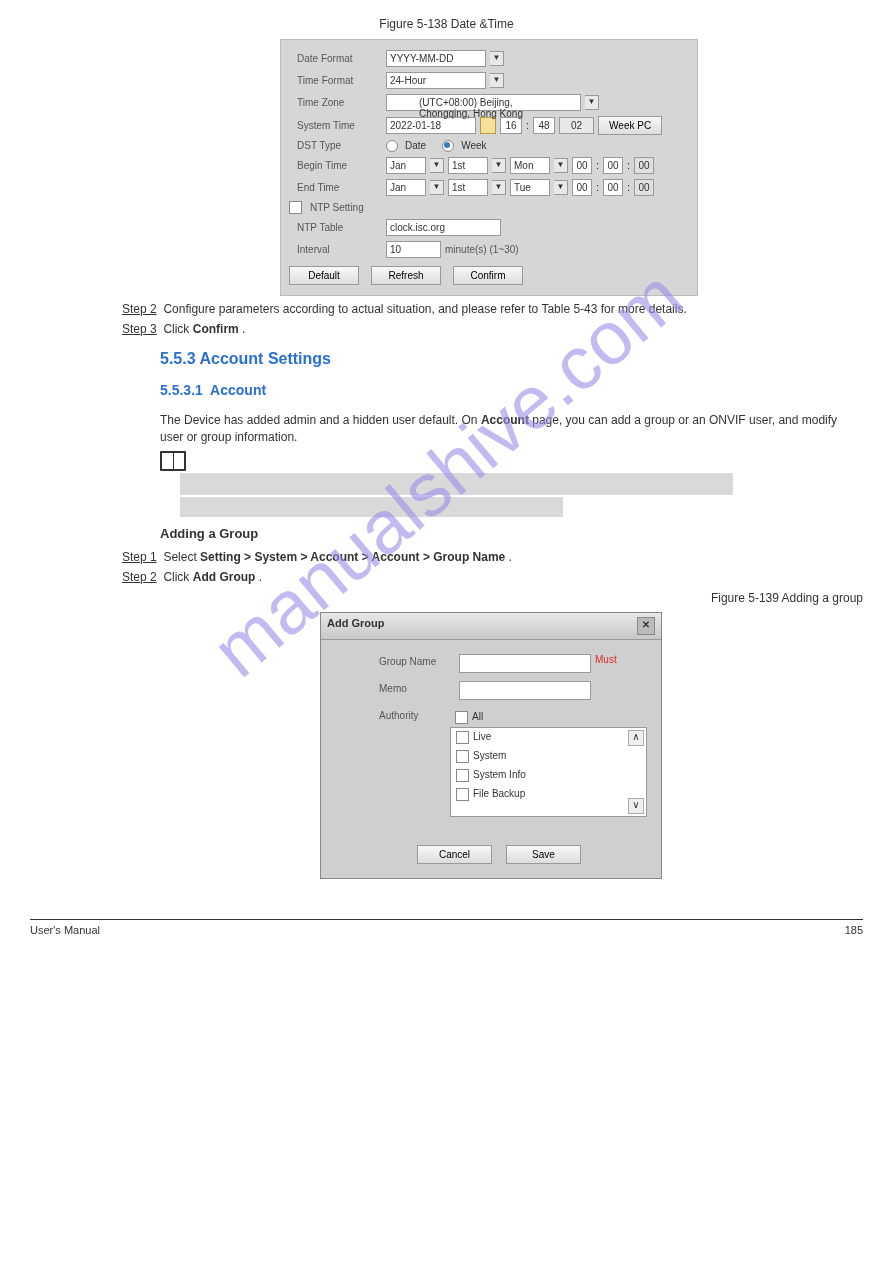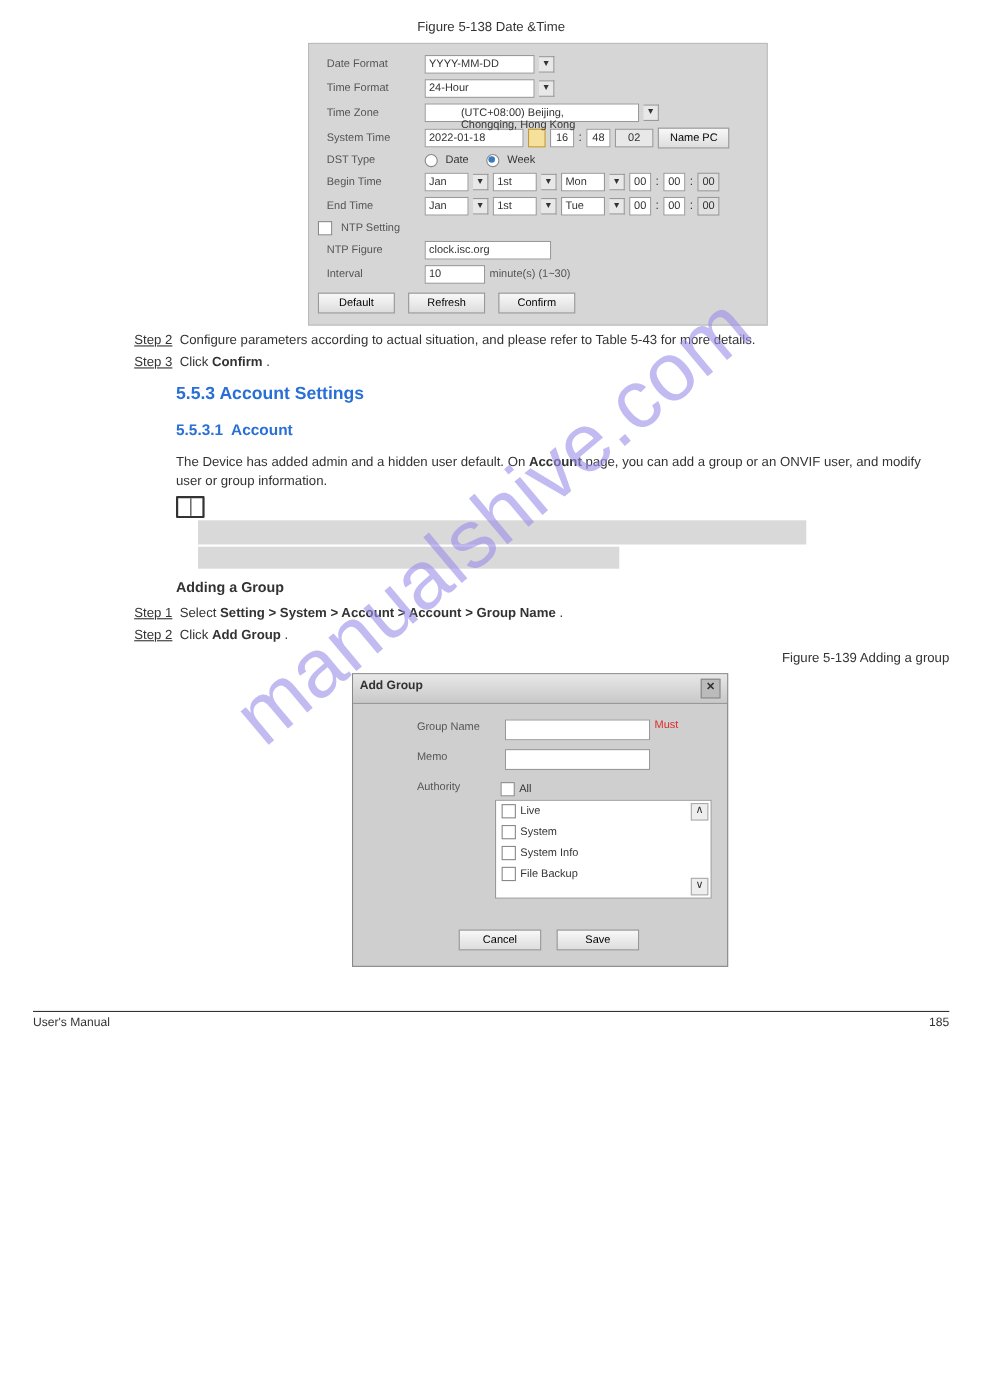--- a/index.html
+++ b/index.html
@@ -138,21 +138,21 @@
       <span class="sel-arrow">▼</span>
   </div>
   <div class="row">
     <span class="lbl">System Time</span>
     <span class="inp" style="width:90px;">2022-01-18</span>
     <span class="cal-icon"></span>
     <span class="inp" style="width:22px;text-align:center;">16</span>
     <span>:</span>
     <span class="inp" style="width:22px;text-align:center;">48</span>
     <span class="inp" style="width:35px;text-align:center;background:#e8e8e8;">02</span>
-    <button class="btn">Name PC</button>
+    <button class="btn">Week PC</button>
   </div>
   <div class="row">
     <span class="lbl">DST Type</span>
     <span class="radio"></span>
     <span style="font-size:10px;margin-right:12px;">Date</span>
     <span class="radio on"></span>
     <span style="font-size:10px;">Week</span>
   </div>
   <div class="row">
     <span class="lbl">Begin Time</span>
@@ -180,21 +180,21 @@
     <span>:</span>
     <span class="inp" style="width:20px;text-align:center;">00</span>
     <span>:</span>
     <span class="inp" style="width:20px;text-align:center;background:#e0e0e0;">00</span>
   </div>
   <div class="row">
     <span class="chk"></span>
     <span style="font-size:10px;color:#555;">NTP Setting</span>
   </div>
   <div class="row">
-    <span class="lbl">NTP Figure</span>
+    <span class="lbl">NTP Table</span>
     <span class="inp" style="width:115px;">clock.isc.org</span>
   </div>
   <div class="row">
     <span class="lbl">Interval</span>
     <span class="inp" style="width:55px;">10</span>
     <span style="font-size:10px;color:#555;">minute(s) (1~30)</span>
   </div>
   <div class="btn-row">
     <button class="btn" style="width:70px;">Default</button>
     <button class="btn" style="width:70px;">Refresh</button>

